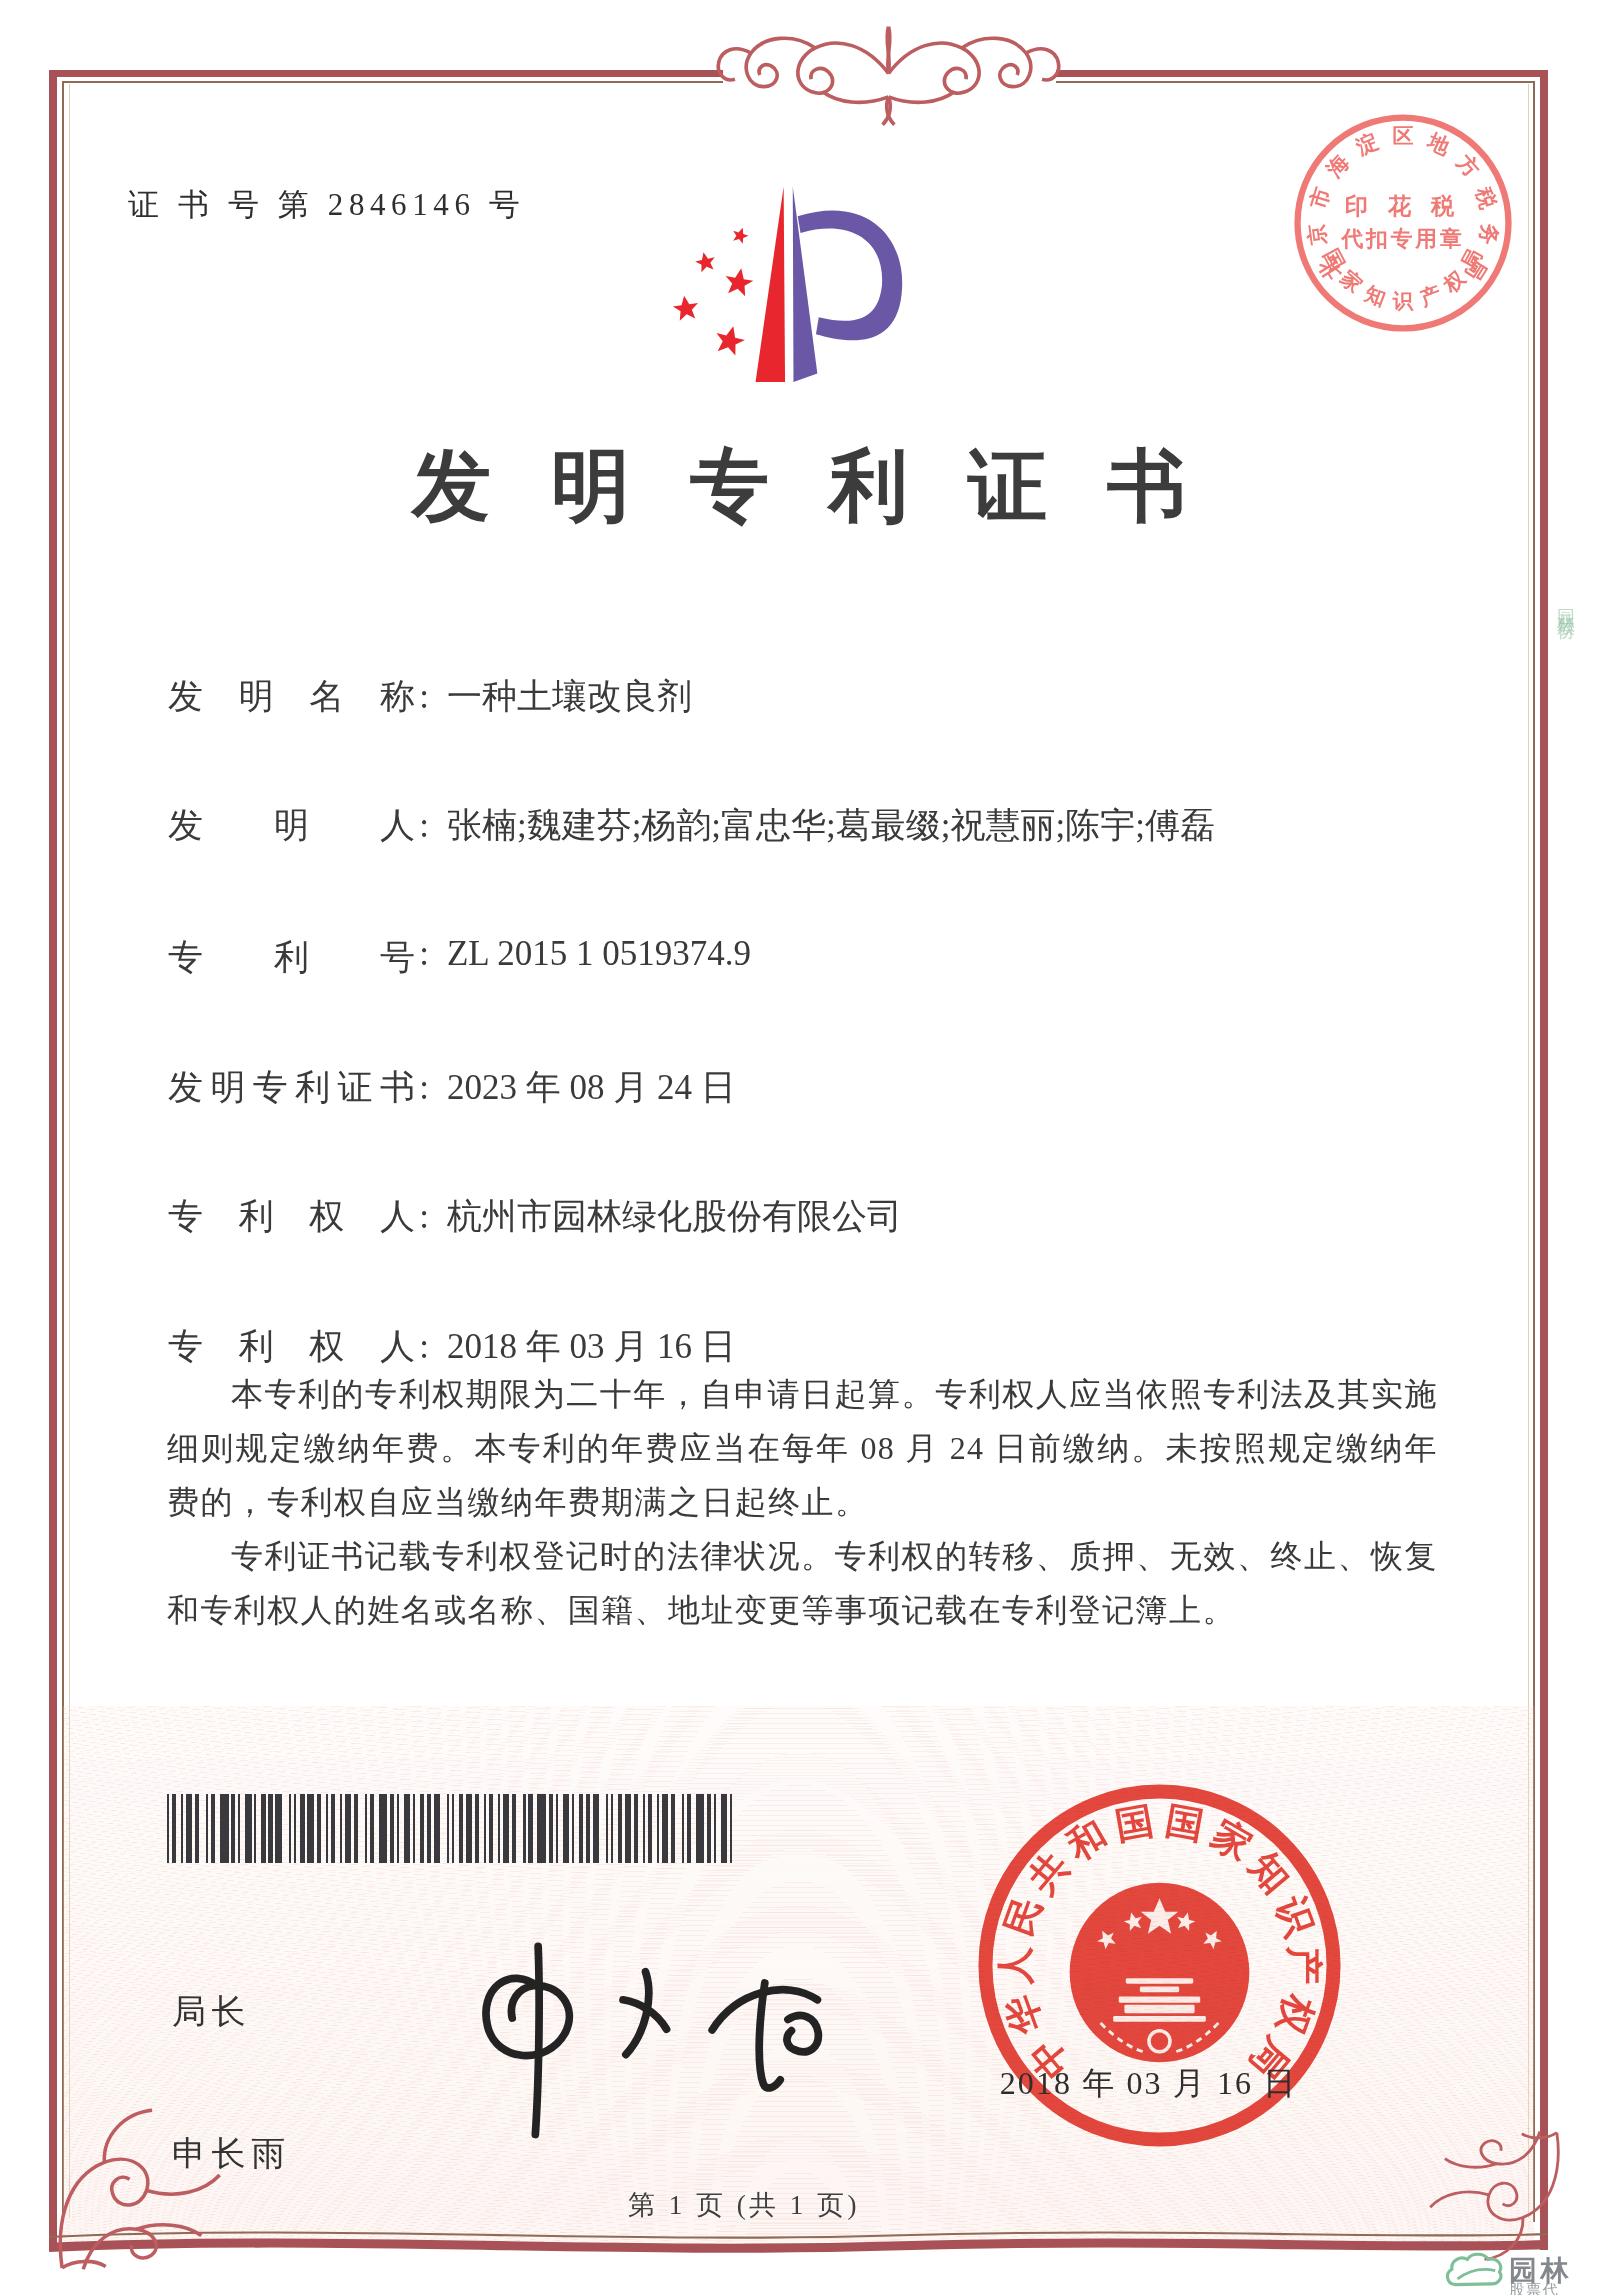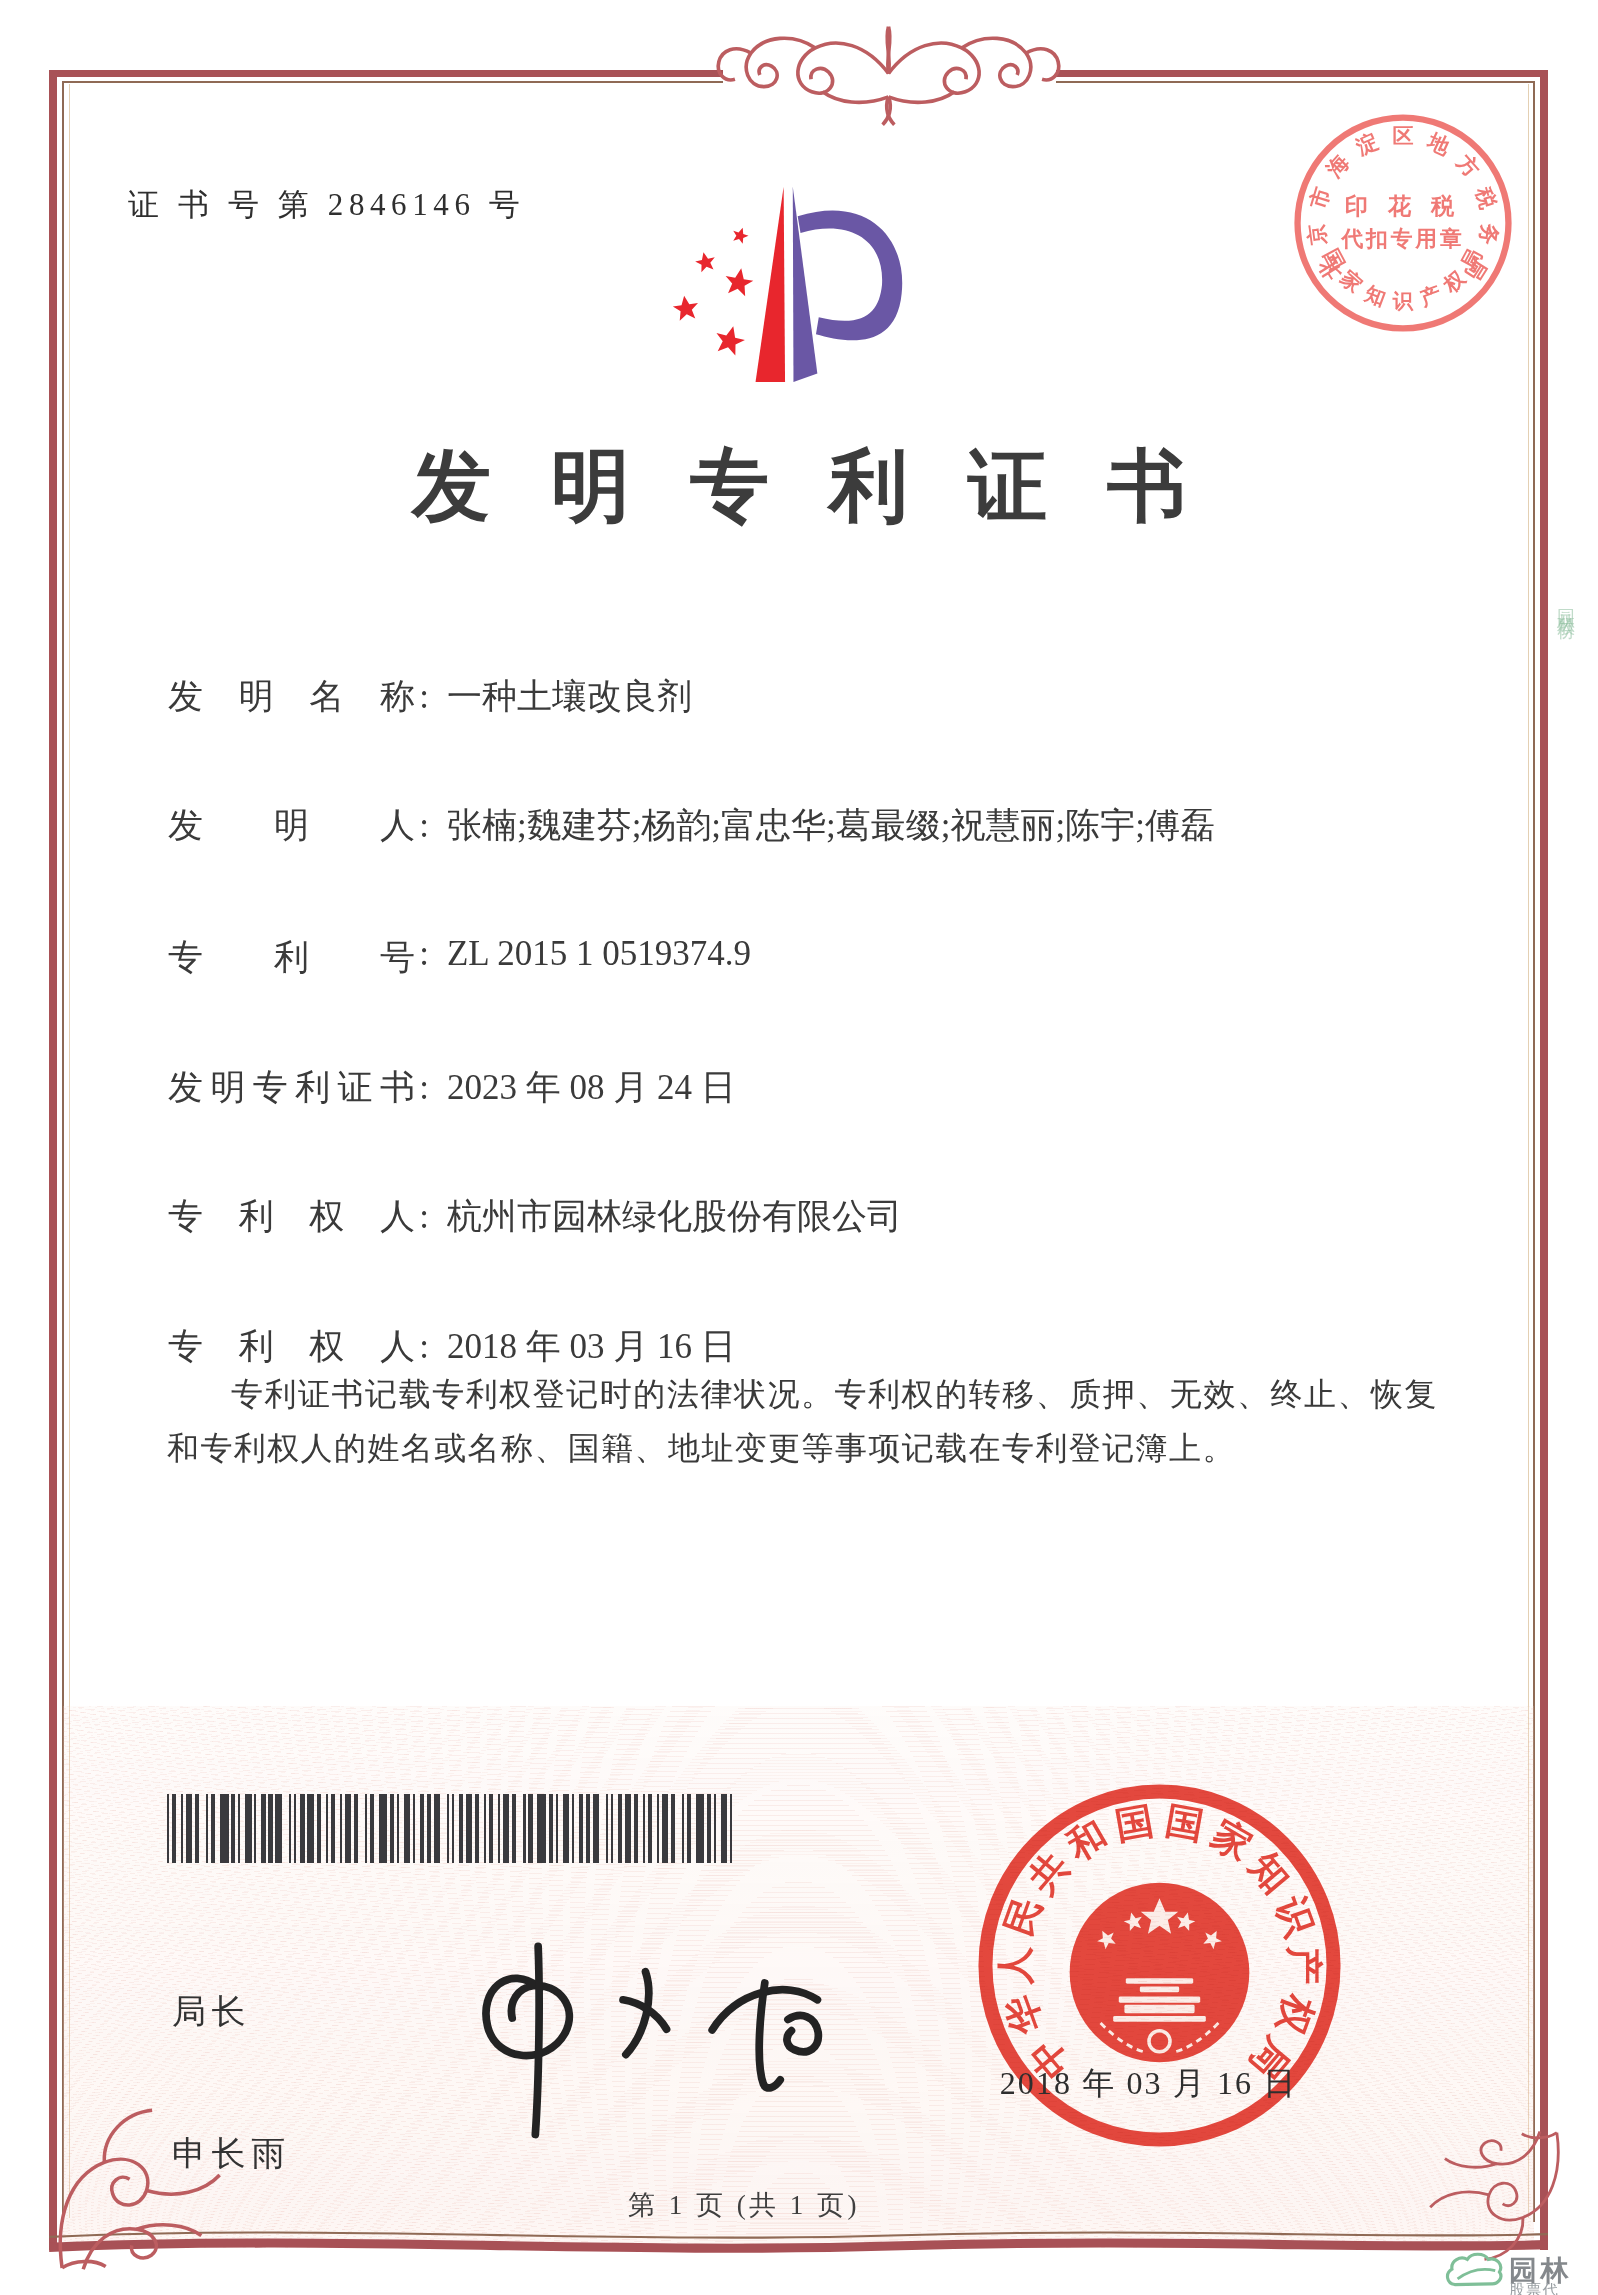--- a/index.html
+++ b/index.html
@@ -119,20 +119,21 @@
 <div class="abs title">发明专利证书</div>
 
 <div class="frow" style="top:673px"><span class="flabel">发明名称</span><span class="fcolon">:</span><span>一种土壤改良剂</span></div>
 <div class="frow" style="top:802px"><span class="flabel">发明人</span><span class="fcolon">:</span><span>张楠;魏建芬;杨韵;富忠华;葛最缀;祝慧丽;陈宇;傅磊</span></div>
 <div class="frow" style="top:934px"><span class="flabel">专利号</span><span class="fcolon">:</span><span>ZL 2015 1 0519374.9</span></div>
 <div class="frow" style="top:1064px"><span class="flabel">发明专利证书</span><span class="fcolon">:</span><span>2023 年 08 月 24 日</span></div>
 <div class="frow" style="top:1193px"><span class="flabel">专利权人</span><span class="fcolon">:</span><span>杭州市园林绿化股份有限公司</span></div>
 <div class="frow" style="top:1323px"><span class="flabel">专利权人</span><span class="fcolon">:</span><span>2018 年 03 月 16 日</span></div>
 
 <div class="bodytext">
+  <p>本专利的专利权期限为二十年，自申请日起算。专利权人应当依照专利法及其实施细则规定缴纳年费。本专利的年费应当在每年 08 月 24 日前缴纳。未按照规定缴纳年费的，专利权自应当缴纳年费期满之日起终止。</p>
   <p>专利证书记载专利权登记时的法律状况。专利权的转移、质押、无效、终止、恢复和专利权人的姓名或名称、国籍、地址变更等事项记载在专利登记簿上。</p>
 </div>
 
 <div class="barcode"><i style="width:2.1px;margin-right:2.8px"></i><i style="width:4.2px;margin-right:4.9px"></i><i style="width:2.1px;margin-right:2.8px"></i><i style="width:6.3px;margin-right:2.8px"></i><i style="width:4.2px;margin-right:7px"></i><i style="width:2.1px;margin-right:2.8px"></i><i style="width:4.2px;margin-right:4.9px"></i><i style="width:8.4px;margin-right:2.8px"></i><i style="width:4.2px;margin-right:2.8px"></i><i style="width:2.1px;margin-right:4.9px"></i><i style="width:6.3px;margin-right:2.8px"></i><i style="width:2.1px;margin-right:4.9px"></i><i style="width:4.2px;margin-right:2.8px"></i><i style="width:4.2px;margin-right:2.8px"></i><i style="width:6.3px;margin-right:7px"></i><i style="width:2.1px;margin-right:2.8px"></i><i style="width:2.1px;margin-right:4.9px"></i><i style="width:4.2px;margin-right:2.8px"></i><i style="width:6.3px;margin-right:2.8px"></i><i style="width:4.2px;margin-right:4.9px"></i><i style="width:2.1px;margin-right:2.8px"></i><i style="width:4.2px;margin-right:4.9px"></i><i style="width:2.1px;margin-right:2.8px"></i><i style="width:6.3px;margin-right:2.8px"></i><i style="width:4.2px;margin-right:7px"></i><i style="width:2.1px;margin-right:2.8px"></i><i style="width:4.2px;margin-right:4.9px"></i><i style="width:8.4px;margin-right:2.8px"></i><i style="width:4.2px;margin-right:2.8px"></i><i style="width:2.1px;margin-right:4.9px"></i><i style="width:6.3px;margin-right:2.8px"></i><i style="width:2.1px;margin-right:4.9px"></i><i style="width:4.2px;margin-right:2.8px"></i><i style="width:4.2px;margin-right:2.8px"></i><i style="width:6.3px;margin-right:7px"></i><i style="width:2.1px;margin-right:2.8px"></i><i style="width:2.1px;margin-right:4.9px"></i><i style="width:4.2px;margin-right:2.8px"></i><i style="width:6.3px;margin-right:2.8px"></i><i style="width:4.2px;margin-right:4.9px"></i><i style="width:2.1px;margin-right:2.8px"></i><i style="width:4.2px;margin-right:4.9px"></i><i style="width:2.1px;margin-right:2.8px"></i><i style="width:6.3px;margin-right:2.8px"></i><i style="width:4.2px;margin-right:7px"></i><i style="width:2.1px;margin-right:2.8px"></i><i style="width:4.2px;margin-right:4.9px"></i><i style="width:8.4px;margin-right:2.8px"></i><i style="width:4.2px;margin-right:2.8px"></i><i style="width:2.1px;margin-right:4.9px"></i><i style="width:6.3px;margin-right:2.8px"></i><i style="width:2.1px;margin-right:4.9px"></i><i style="width:4.2px;margin-right:2.8px"></i><i style="width:4.2px;margin-right:2.8px"></i><i style="width:6.3px;margin-right:7px"></i><i style="width:2.1px;margin-right:2.8px"></i><i style="width:2.1px;margin-right:4.9px"></i><i style="width:4.2px;margin-right:2.8px"></i><i style="width:6.3px;margin-right:2.8px"></i><i style="width:4.2px;margin-right:4.9px"></i><i style="width:2.1px;margin-right:2.8px"></i><i style="width:4.2px;margin-right:4.9px"></i><i style="width:2.1px;margin-right:2.8px"></i><i style="width:6.3px;margin-right:2.8px"></i><i style="width:4.2px;margin-right:7px"></i><i style="width:2.1px;margin-right:2.8px"></i><i style="width:4.2px;margin-right:4.9px"></i><i style="width:8.4px;margin-right:2.8px"></i><i style="width:4.2px;margin-right:2.8px"></i><i style="width:2.1px;margin-right:4.9px"></i><i style="width:6.3px;margin-right:2.8px"></i><i style="width:2.1px;margin-right:4.9px"></i></div>
 
 <div class="director" style="top:1989px">局长</div>
 <div class="director" style="top:2131px">申长雨</div>
 
 <svg class="abs" style="left:435px;top:1935px;z-index:3" width="421" height="211" viewBox="0 0 600 300">
   <g stroke="#232323" stroke-width="11" stroke-linecap="round" fill="none">

